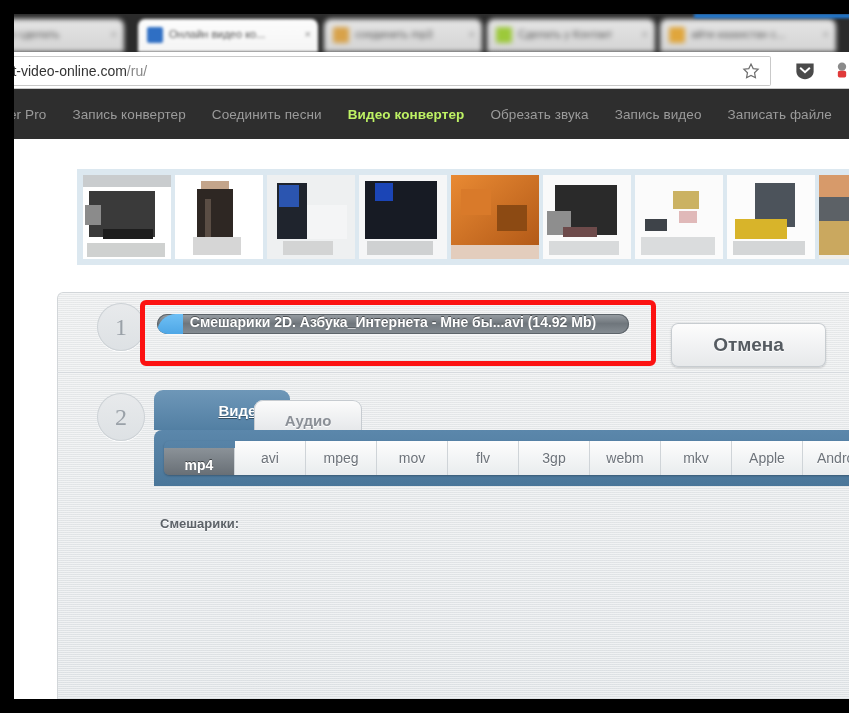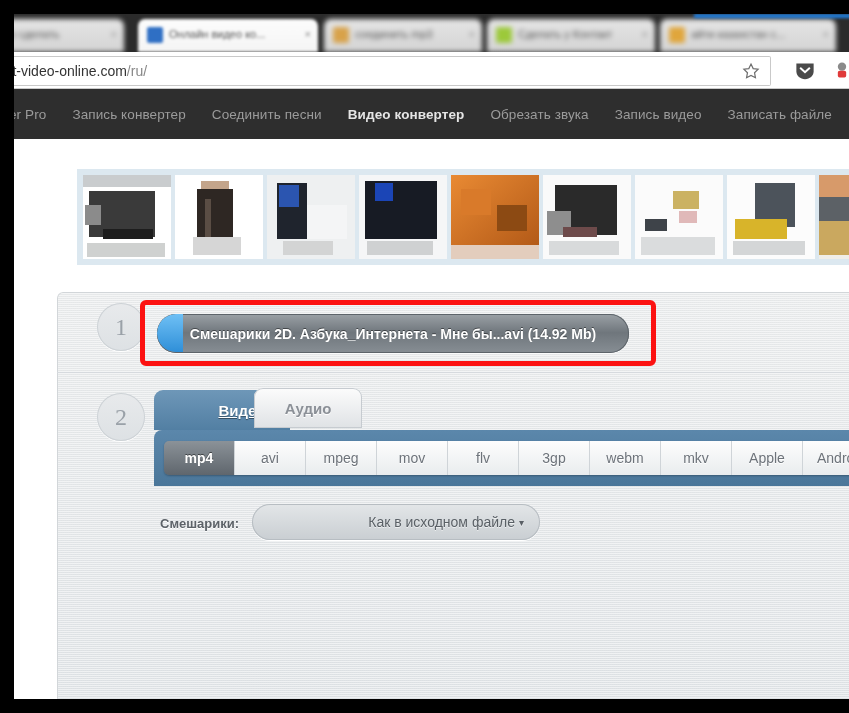--- a/index.html
+++ b/index.html
@@ -82,21 +82,21 @@
     position:absolute;left:0;top:75px;width:835px;height:50px;
     background:#2e2e2e;
   }
   .sitenav .items{
     position:absolute;left:-18px;top:0;height:50px;
     display:flex;align-items:center;white-space:nowrap;
   }
   .sitenav .navitem{
     font-size:13.5px;color:#9b9b9b;padding:0 13px;letter-spacing:.1px;
   }
-  .sitenav .navitem.active{color:#e5e5e5;font-weight:bold;}
+  .sitenav .navitem.active{color:#bef264;font-weight:bold;}
 
   
   .pagebody{
     position:absolute;left:0;top:125px;width:835px;height:560px;
     background:#fff;
   }
 
   
   .adstrip{
     position:absolute;left:63px;top:30px;width:790px;height:96px;
@@ -128,25 +128,25 @@
     font-family:"Liberation Serif",serif;
   }
 
   
   .annot{
     position:absolute;border:5px solid #fc1212;border-radius:6px;
   }
 
   
   .filebtn{
-    position:absolute;height:39px;border-radius:19px;
+    position:absolute;height:20px;border-radius:19px;
     background:linear-gradient(#9ba1a6,#6f767c 48%,#878e94);
     box-shadow:0 1px 0 rgba(255,255,255,.65), 0 0 0 1px #5d646a inset;
     color:#fff;font-size:14px;font-weight:bold;
-    display:flex;align-items:center;justify-content:center;
+    display:flex;align-items:flex-start;justify-content:center;
     text-shadow:0 -1px 0 rgba(0,0,0,.45);
     overflow:hidden;
   }
   .filebtn .progress{
     position:absolute;left:0;top:0;width:26px;height:38px;
     background:linear-gradient(#6fc0f5,#2f8fd8);
     border-top-left-radius:19px;border-bottom-left-radius:19px;
   }
   .filebtn .flabel{position:relative;z-index:2;}
 
@@ -182,21 +182,21 @@
   .fmt{
     min-width:42px;padding:0 14px;height:34px;
     display:flex;align-items:center;justify-content:center;
     font-size:14px;color:#6d737a;
     background:linear-gradient(#fdfdfd,#e9ecee);
     border-right:1px solid #cfd4d8;
     text-shadow:0 1px 0 #fff;
   }
   .fmt.selected{
     background:linear-gradient(#8b9298,#5f666d);
-    color:#fff;font-weight:bold;text-shadow:0 -1px 0 rgba(0,0,0,.5);
+    color:#fff;font-weight:bold;text-shadow:0 -1px 0 rgba(0,0,0,.5);margin-top:7px;
   }
 
   
   .reslabel{
     position:absolute;font-size:13px;font-weight:bold;color:#5c6268;
     text-shadow:0 1px 0 #fff;
   }
   .dropdown{
     position:absolute;height:36px;border-radius:18px;
     background:linear-gradient(#e3e6e8,#c9ced2);
@@ -343,29 +343,32 @@
 
         <div class="circle" style="left:40px;top:11px;">1</div>
 
         <div class="annot" style="left:83px;top:8px;width:506px;height:56px;"></div>
 
         <div class="filebtn" style="left:100px;top:22px;width:472px;">
           <span class="progress"></span>
           <span class="flabel">Смешарики 2D. Азбука_Интернета - Мне бы...avi (14.92 Mb)</span>
         </div>
 
+        <div class="cancel-btn" style="left:614px;top:31px;width:155px;">
+          <span>Отмена</span>
+        </div>
 
         <div class="divider" style="top:80px;"></div>
 
         <div class="circle" style="left:40px;top:101px;">2</div>
 
         <div class="vtab active" style="left:97px;top:98px;width:96px;height:40px;border-top-left-radius:9px;border-top-right-radius:9px;padding-left:40px;">
           <span style="text-decoration:underline;">Видео</span>
         </div>
-        <div class="vtab inactive" style="left:197px;top:96px;width:108px;height:40px;">
+        <div class="vtab inactive" style="left:197px;top:108px;width:108px;height:40px;">
           <span>Аудио</span>
         </div>
 
         <div style="position:absolute;left:97px;top:138px;width:715px;height:56px;
                     background:linear-gradient(#5b87ab,#4a7699);border-top-left-radius:8px;">
           <div class="fmtrow" style="left:10px;top:11px;">
             <div class="fmt selected">mp4</div>
             <div class="fmt">avi</div>
             <div class="fmt">mpeg</div>
             <div class="fmt">mov</div>
@@ -373,23 +376,19 @@
             <div class="fmt">3gp</div>
             <div class="fmt">webm</div>
             <div class="fmt">mkv</div>
             <div class="fmt">Apple</div>
             <div class="fmt">Android</div>
           </div>
         </div>
 
         <div class="reslabel" style="left:103px;top:224px;">Смешарики:</div>
 
-        <div class="dropdown" style="left:195px;top:212px;width:288px;">
-          <span>Как в исходном файле</span>
-          <span class="caret">▾</span>
-        </div>
 
 
       </div>
 
     </div>
   </div>
 </div>
 
 </body></html>

